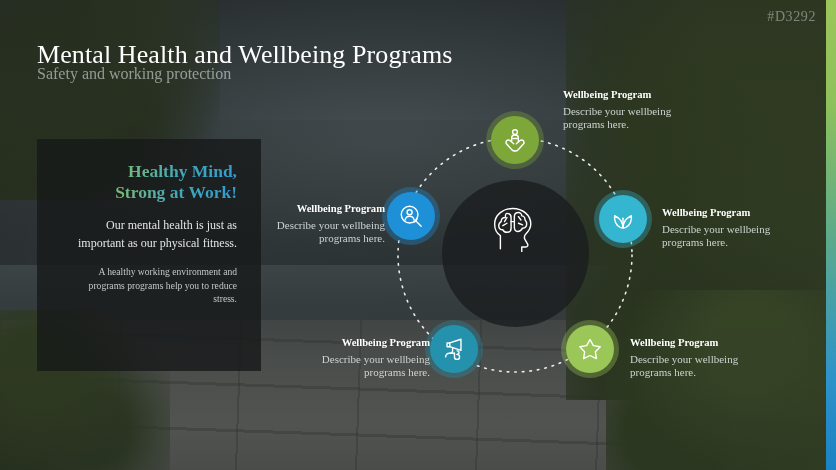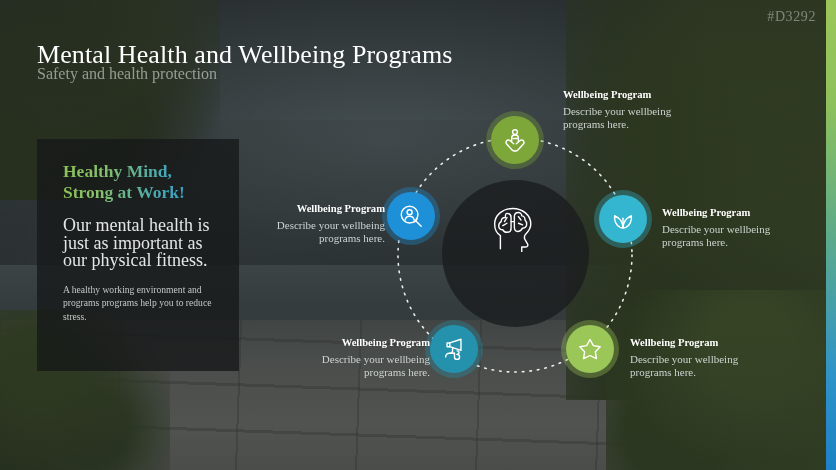--- a/index.html
+++ b/index.html
@@ -93,32 +93,33 @@
     position:absolute;left:37px;top:40px;
     font-size:26px;color:#ffffff;font-weight:400;letter-spacing:.1px;
   }
   .subtitle{
     position:absolute;left:37px;top:65px;
     font-size:16px;color:rgba(216,220,216,.62);font-weight:400;
   }
 
   
   .card{
-    position:absolute;left:37px;top:139px;width:202px;height:232px;
+    position:absolute;left:37px;top:139px;width:224px;height:232px;
     background:rgba(22,25,25,.80);
     padding:22px 24px 0 26px;
+    text-align:right;
   }
   .card-h{
     font-size:17.5px;font-weight:700;line-height:21px;margin:0 0 14px 0;
     background:linear-gradient(100deg,#8ec257 0%,#86c06a 26%,#46a9b6 64%,#2d9ad4 100%);
     -webkit-background-clip:text;background-clip:text;
     -webkit-text-fill-color:transparent;color:#57b0a6;
   }
   .card-lead{
-    font-size:18px;line-height:17.5px;color:#e2e6e4;margin:0 0 13px 0;font-weight:400;
+    font-size:12px;line-height:17.5px;color:#e2e6e4;margin:0 0 13px 0;font-weight:400;
   }
   .card-body{
     font-size:9.6px;line-height:13.6px;color:#c3c9c6;margin:0;font-weight:400;
   }
 
   
   .diagram{position:absolute;left:370px;top:110px;width:290px;height:290px;}
   .ring{position:absolute;inset:0;}
   .hub{
     position:absolute;left:72px;top:70px;width:147px;height:147px;border-radius:50%;
@@ -162,21 +163,21 @@
     <div class="foliage f-right"></div>
     <div class="foliage f-right-low"></div>
     <div class="foliage f-left-low"></div>
     <div class="bg-dim"></div>
   </div>
 
   <div class="accent-strip"></div>
 
   <div class="slide-id">#D3292</div>
   <div class="title">Mental Health and Wellbeing Programs</div>
-  <div class="subtitle">Safety and health protection</div>
+  <div class="subtitle">Safety and working protection</div>
 
   <div class="card">
     <div class="card-h">
       <span>Healthy Mind,</span><br>
       <span>Strong at Work!</span>
     </div>
     <p class="card-lead">Our mental health is just as important as our physical fitness.</p>
     <p class="card-body">A healthy working environment and programs programs help you to reduce stress.</p>
   </div>
 

